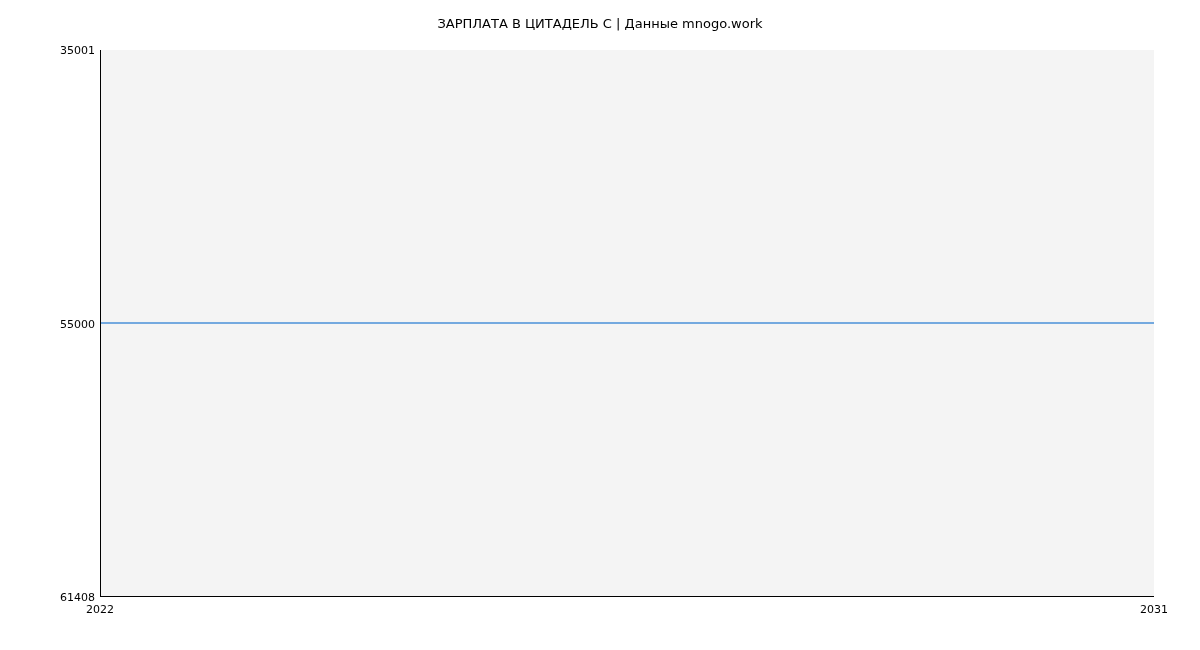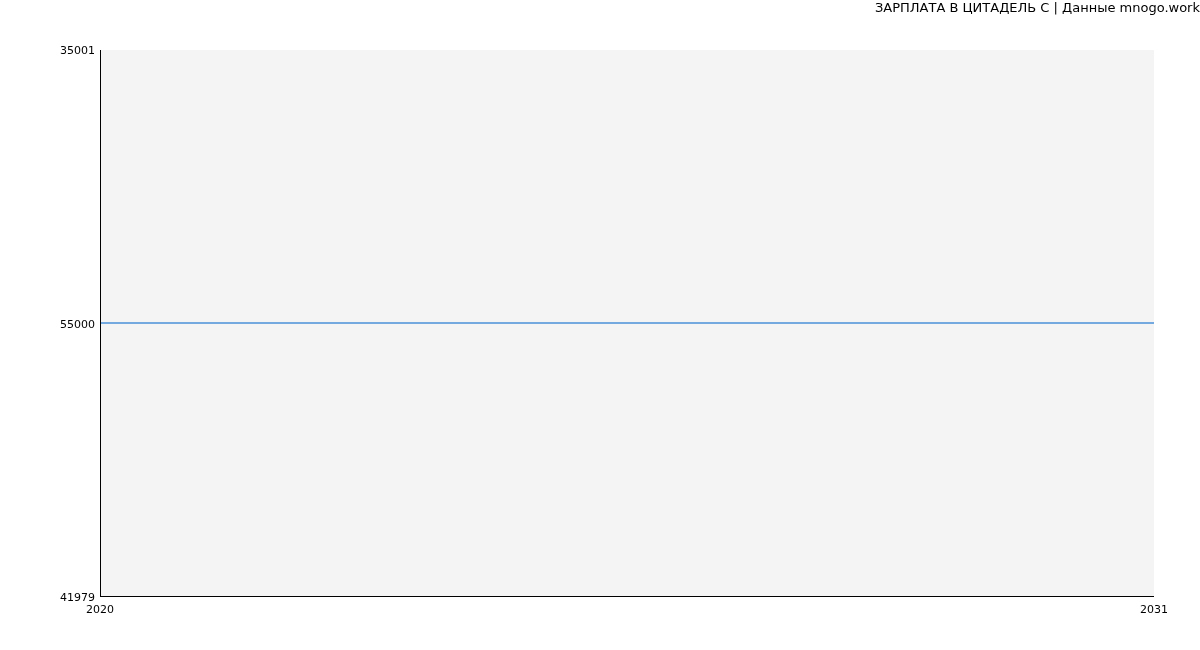--- a/index.html
+++ b/index.html
@@ -12,24 +12,24 @@
     font-size: 12px;
     color: #000000;
   }
   .container {
     position: relative;
     width: 1200px;
     height: 650px;
   }
   .title {
     position: absolute;
-    top: 0;
+    top: 16px;
     left: 0;
     width: 1200px;
-    text-align: right;
+    text-align: center;
     font-size: 13px;
   }
   .plot {
     position: absolute;
     left: 100px;
     top: 50px;
     width: 1054px;
     height: 547px;
     background: #f4f4f4;
     border-left: 1px solid #000;
@@ -74,27 +74,27 @@
 </style>
 </head>
 <body>
 <div class="container">
 
   <div class="title">ЗАРПЛАТА В ЦИТАДЕЛЬ С | Данные mnogo.work</div>
 
   <div class="yticks">
     <div class="ytick" style="top:0%">35001</div>
     <div class="ytick" style="top:50%">55000</div>
-    <div class="ytick" style="top:100%">41979</div>
+    <div class="ytick" style="top:100%">61408</div>
   </div>
 
   <div class="plot">
     <svg viewBox="0 0 1054 547" preserveAspectRatio="none">
       <line x1="0" y1="273.5" x2="1054" y2="273.5" stroke="#4a90d9" stroke-width="1.5"></line>
     </svg>
   </div>
 
   <div class="xticks">
-    <div class="xtick" style="left:0">2020</div>
+    <div class="xtick" style="left:0">2022</div>
     <div class="xtick" style="left:1054px">2031</div>
   </div>
 
 </div>
 
 </body></html>

